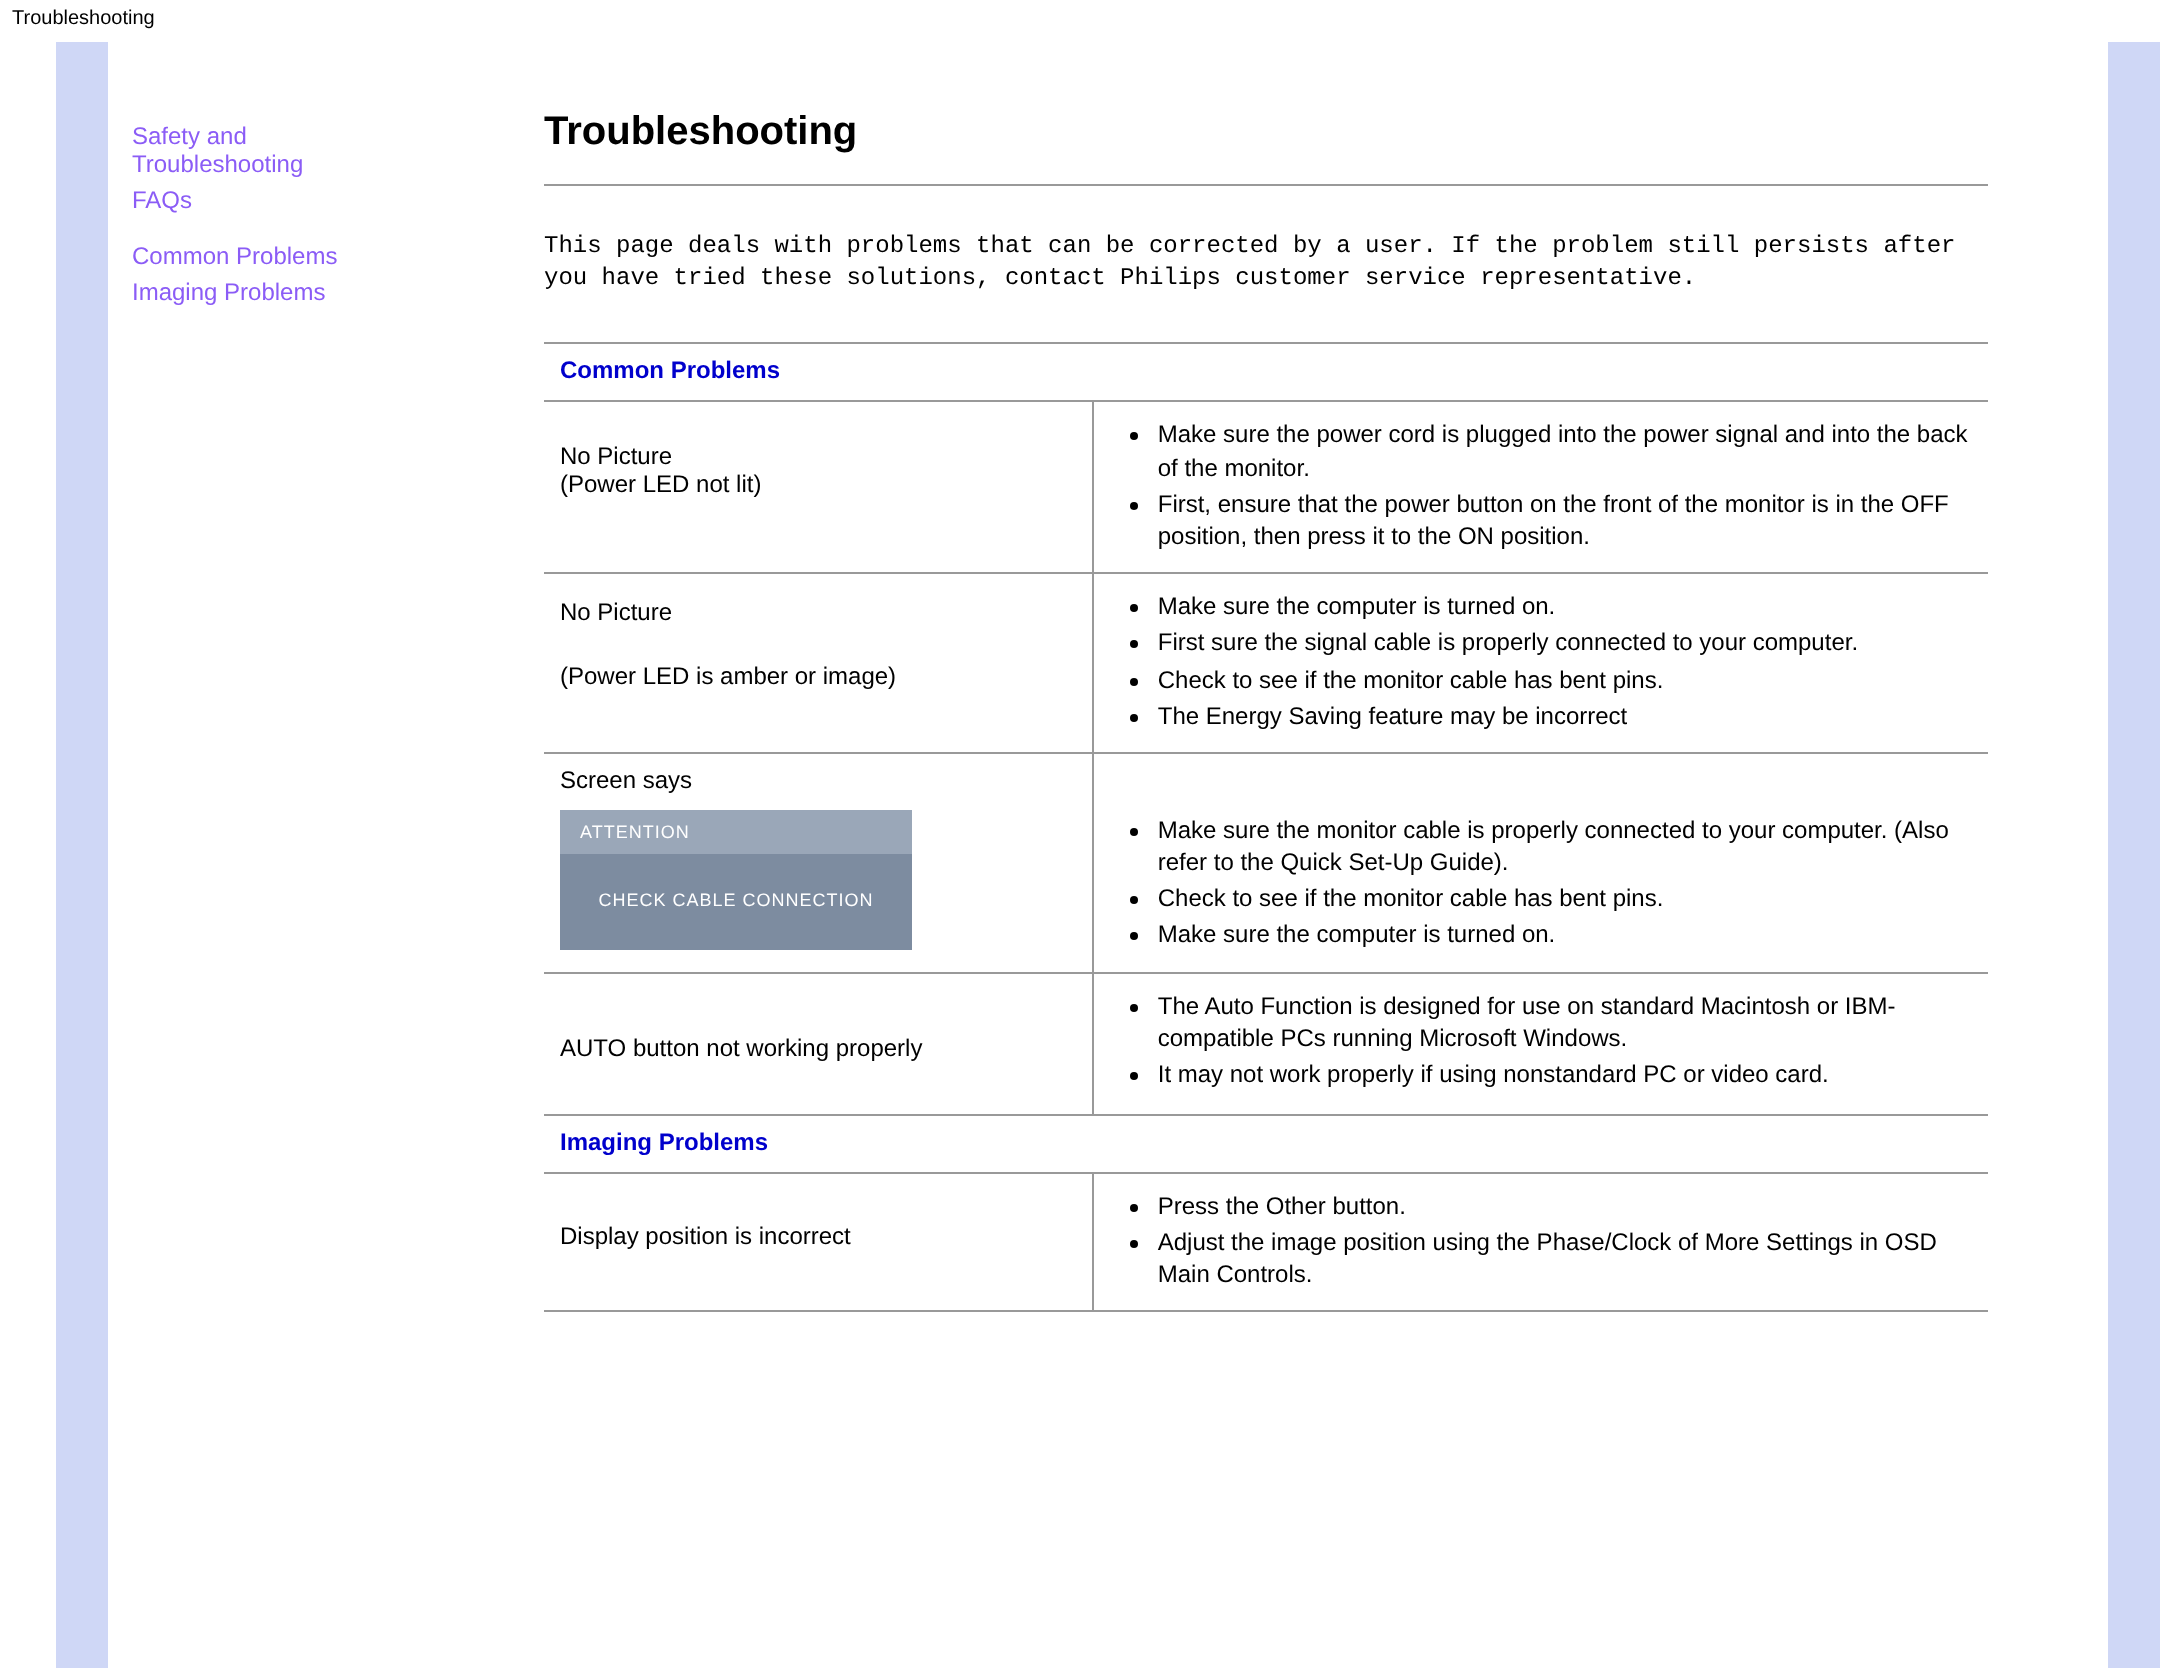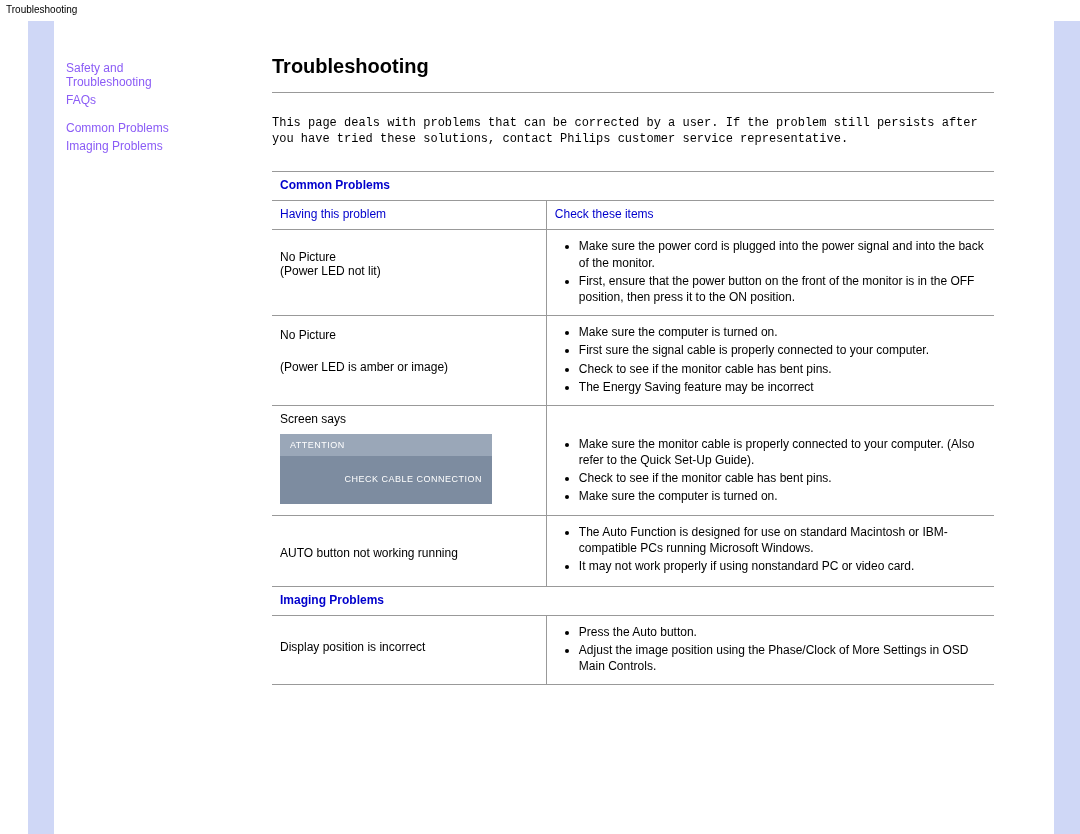--- a/index.html
+++ b/index.html
@@ -84,33 +84,33 @@
   ul.checks {
     margin: 2px 0 2px 24px;
     padding: 0;
   }
   ul.checks li {
     margin: 0 0 2px 0;
     line-height: 1.35;
   }
   .screen-img {
     margin-top: 8px;
-    width: 212px;
+    width: 176px;
     background: #7d8ca0;
     color: #fff;
     font-size: 9px;
   }
   .screen-img .bar {
     background: #9aa7b8;
     padding: 6px 10px;
     letter-spacing: 0.5px;
   }
   .screen-img .body {
     padding: 18px 10px 20px 10px;
-    text-align: right;
+    text-align: center;
     letter-spacing: 0.5px;
   }
   .right-strip {
     width: 26px;
     min-height: 820px;
     background: #cfd7f6;
   }
 </style>
 </head>
 <body>
@@ -137,24 +137,20 @@
   <div class="main">
     <h1>Troubleshooting</h1>
     <hr class="title-rule">
     <div class="intro">This page deals with problems that can be corrected by a user. If the problem still persists after you have tried these solutions, contact Philips customer service representative.</div>
 
     <table class="trouble">
       <tbody>
           <tr class="section-header">
         <td colspan="2">Common Problems</td>
       </tr>
-      <tr>
-        <td class="left col-header">Having this problem</td>
-        <td class="col-header">Check these items</td>
-      </tr>
 
       <tr>
         <td class="left">
           <div style="height:14px"></div>
           <div>No Picture</div>
           <div>(Power LED not lit)</div>
         </td>
         <td>
           <ul class="checks">
             <li>Make sure the power cord is plugged into the power signal and into the back of the monitor.</li>
@@ -194,21 +190,21 @@
             <li>Make sure the monitor cable is properly connected to your computer. (Also refer to the Quick Set-Up Guide).</li>
             <li>Check to see if the monitor cable has bent pins.</li>
             <li>Make sure the computer is turned on.</li>
           </ul>
         </td>
       </tr>
 
       <tr>
         <td class="left">
           <div style="height:24px"></div>
-          <div>AUTO button not working running</div>
+          <div>AUTO button not working properly</div>
           <div style="height:18px"></div>
         </td>
         <td>
           <ul class="checks">
             <li>The Auto Function is designed for use on standard Macintosh or IBM-compatible PCs running Microsoft Windows.</li>
             <li>It may not work properly if using nonstandard PC or video card.</li>
           </ul>
         </td>
       </tr>
 
@@ -217,21 +213,21 @@
       </tr>
 
       <tr>
         <td class="left">
           <div style="height:18px"></div>
           <div>Display position is incorrect</div>
           <div style="height:14px"></div>
         </td>
         <td>
           <ul class="checks">
-            <li>Press the Auto button.</li>
+            <li>Press the Other button.</li>
             <li>Adjust the image position using the Phase/Clock of More Settings in OSD Main Controls.</li>
           </ul>
         </td>
       </tr>
     </tbody>
       </table>
   </div>
 
   <div class="right-strip"></div>
 </div>

